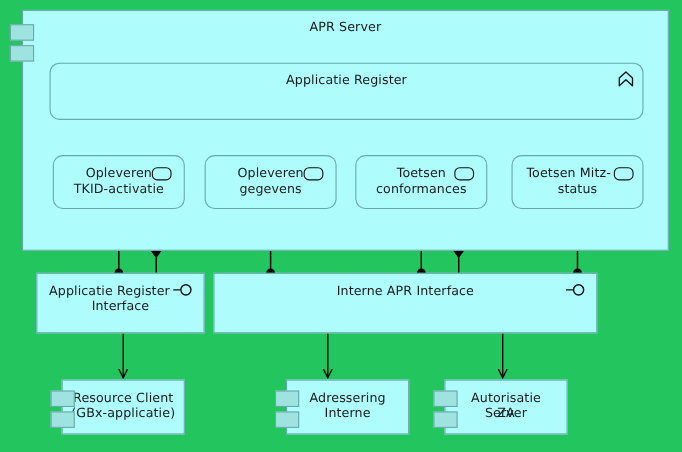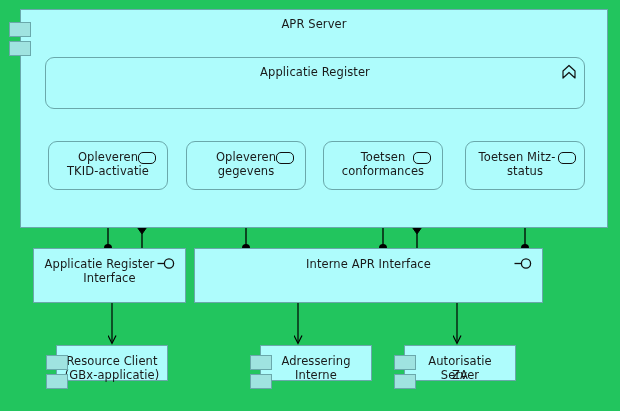--- a/index.html
+++ b/index.html
@@ -125,21 +125,21 @@
   .lollipop {
     position: absolute;
     width: 22px;
     height: 11px;
   }
 
   
   .bottom-comp {
     top: 345px;
     width: 112px;
-    height: 36px;
+    height: 50px;
   }
   #comp-resource-client { left: 56px; }
   #comp-adressering { left: 260px; }
   #comp-autorisatie { left: 404px; }
   .bottom-comp > .node-label {
     top: 8px;
     padding: 0 4px;
     font-size: 11.5px;
   }
   .bottom-comp .comp-tab-s {

